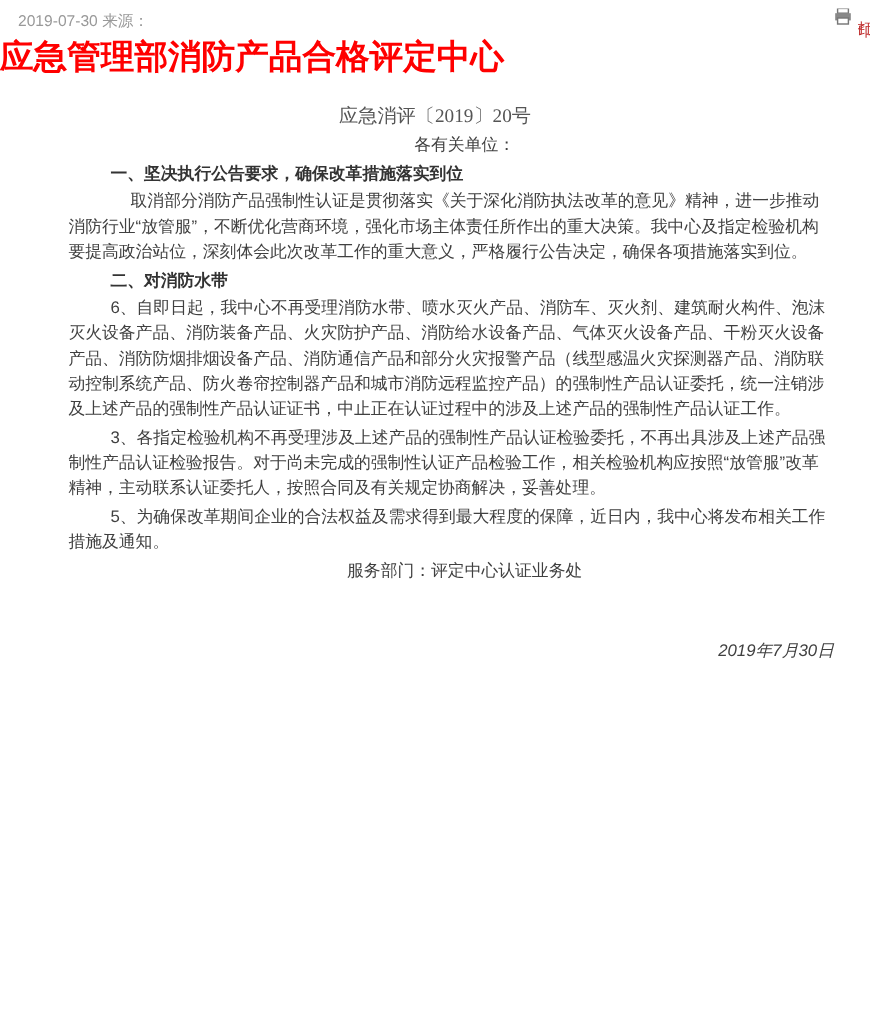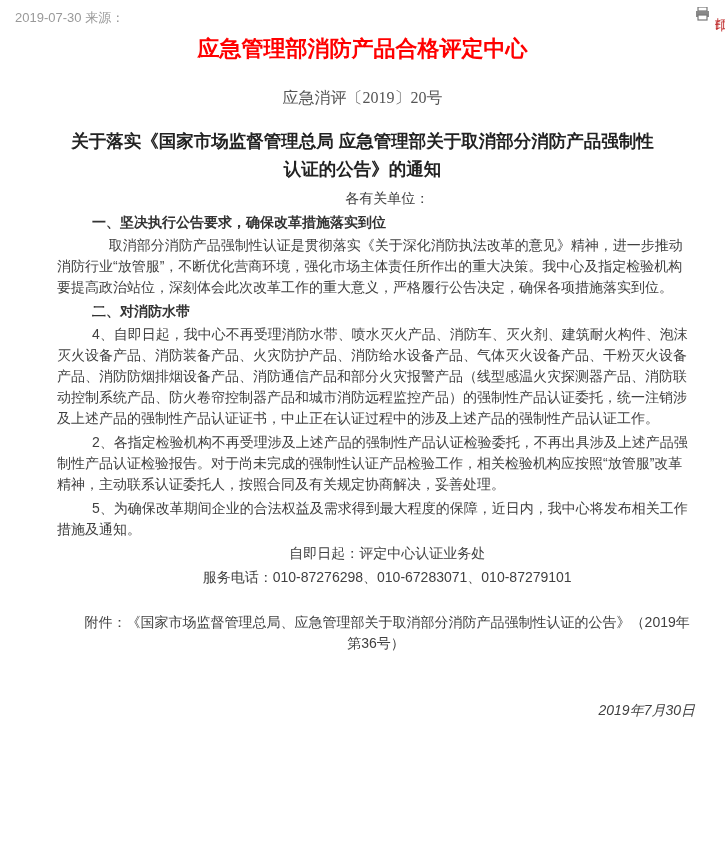--- a/index.html
+++ b/index.html
@@ -32,24 +32,23 @@
     position: absolute;
     top: 2px;
     left: 17px;
     writing-mode: vertical-rl;
     font-size: 12px;
     letter-spacing: 2px;
     color: #c03030;
   }
   .org-title {
     margin-top: 9px;
-    text-align: center;
     font-family: "Liberation Serif", "DejaVu Serif", serif;
     font-weight: bold;
-    font-size: 22px;
+    font-size: 28px;
     line-height: 30px;
     color: #ff0000;
   }
   .doc-number {
     margin-top: 27px;
     text-align: center;
     font-size: 16px;
     line-height: 14px;
     color: #555555;
     font-family: "Liberation Serif", "DejaVu Serif", serif;
@@ -95,29 +94,26 @@
         <rect x="3" y="8" width="9" height="5" fill="#fff" stroke="#777" stroke-width="1.2"></rect>
       </svg>
     </span>
     <span class="print-label">打印</span>
   </div>
 
   <h1 class="org-title">应急管理部消防产品合格评定中心</h1>
 
   <div class="doc-number">应急消评〔2019〕20号</div>
 
-  <h2 class="notice-title">关于落实《国家市场监督管理总局 应急管理部关于取消部分消防产品强制性认证的公告》的通知</h2>
 
   <div class="content">
     <p class="i16">各有关单位：</p>
     <p class="i26 sec-heading">一、坚决执行公告要求，确保改革措施落实到位</p>
     <p class="i37">取消部分消防产品强制性认证是贯彻落实《关于深化消防执法改革的意见》精神，进一步推动消防行业“放管服”，不断优化营商环境，强化市场主体责任所作出的重大决策。我中心及指定检验机构要提高政治站位，深刻体会此次改革工作的重大意义，严格履行公告决定，确保各项措施落实到位。</p>
     <p class="i26 sec-heading">二、对消防水带</p>
-    <p class="i26">4、自即日起，我中心不再受理消防水带、喷水灭火产品、消防车、灭火剂、建筑耐火构件、泡沫灭火设备产品、消防装备产品、火灾防护产品、消防给水设备产品、气体灭火设备产品、干粉灭火设备产品、消防防烟排烟设备产品、消防通信产品和部分火灾报警产品（线型感温火灾探测器产品、消防联动控制系统产品、防火卷帘控制器产品和城市消防远程监控产品）的强制性产品认证委托，统一注销涉及上述产品的强制性产品认证证书，中止正在认证过程中的涉及上述产品的强制性产品认证工作。</p>
-    <p class="i26">2、各指定检验机构不再受理涉及上述产品的强制性产品认证检验委托，不再出具涉及上述产品强制性产品认证检验报告。对于尚未完成的强制性认证产品检验工作，相关检验机构应按照“放管服”改革精神，主动联系认证委托人，按照合同及有关规定协商解决，妥善处理。</p>
+    <p class="i26">6、自即日起，我中心不再受理消防水带、喷水灭火产品、消防车、灭火剂、建筑耐火构件、泡沫灭火设备产品、消防装备产品、火灾防护产品、消防给水设备产品、气体灭火设备产品、干粉灭火设备产品、消防防烟排烟设备产品、消防通信产品和部分火灾报警产品（线型感温火灾探测器产品、消防联动控制系统产品、防火卷帘控制器产品和城市消防远程监控产品）的强制性产品认证委托，统一注销涉及上述产品的强制性产品认证证书，中止正在认证过程中的涉及上述产品的强制性产品认证工作。</p>
+    <p class="i26">3、各指定检验机构不再受理涉及上述产品的强制性产品认证检验委托，不再出具涉及上述产品强制性产品认证检验报告。对于尚未完成的强制性认证产品检验工作，相关检验机构应按照“放管服”改革精神，主动联系认证委托人，按照合同及有关规定协商解决，妥善处理。</p>
     <p class="i26">5、为确保改革期间企业的合法权益及需求得到最大程度的保障，近日内，我中心将发布相关工作措施及通知。</p>
-    <p class="i16">自即日起：评定中心认证业务处</p>
-    <p class="i16">服务电话：010-87276298、010-67283071、010-87279101</p>
-    <p class="i16 attachment">附件：《国家市场监督管理总局、应急管理部关于取消部分消防产品强制性认证的公告》（2019年第36号）</p>
+    <p class="i16">服务部门：评定中心认证业务处</p>
     <p class="sign-date">2019年7月30日</p>
   </div>
 
 </div>
 
 </body></html>

